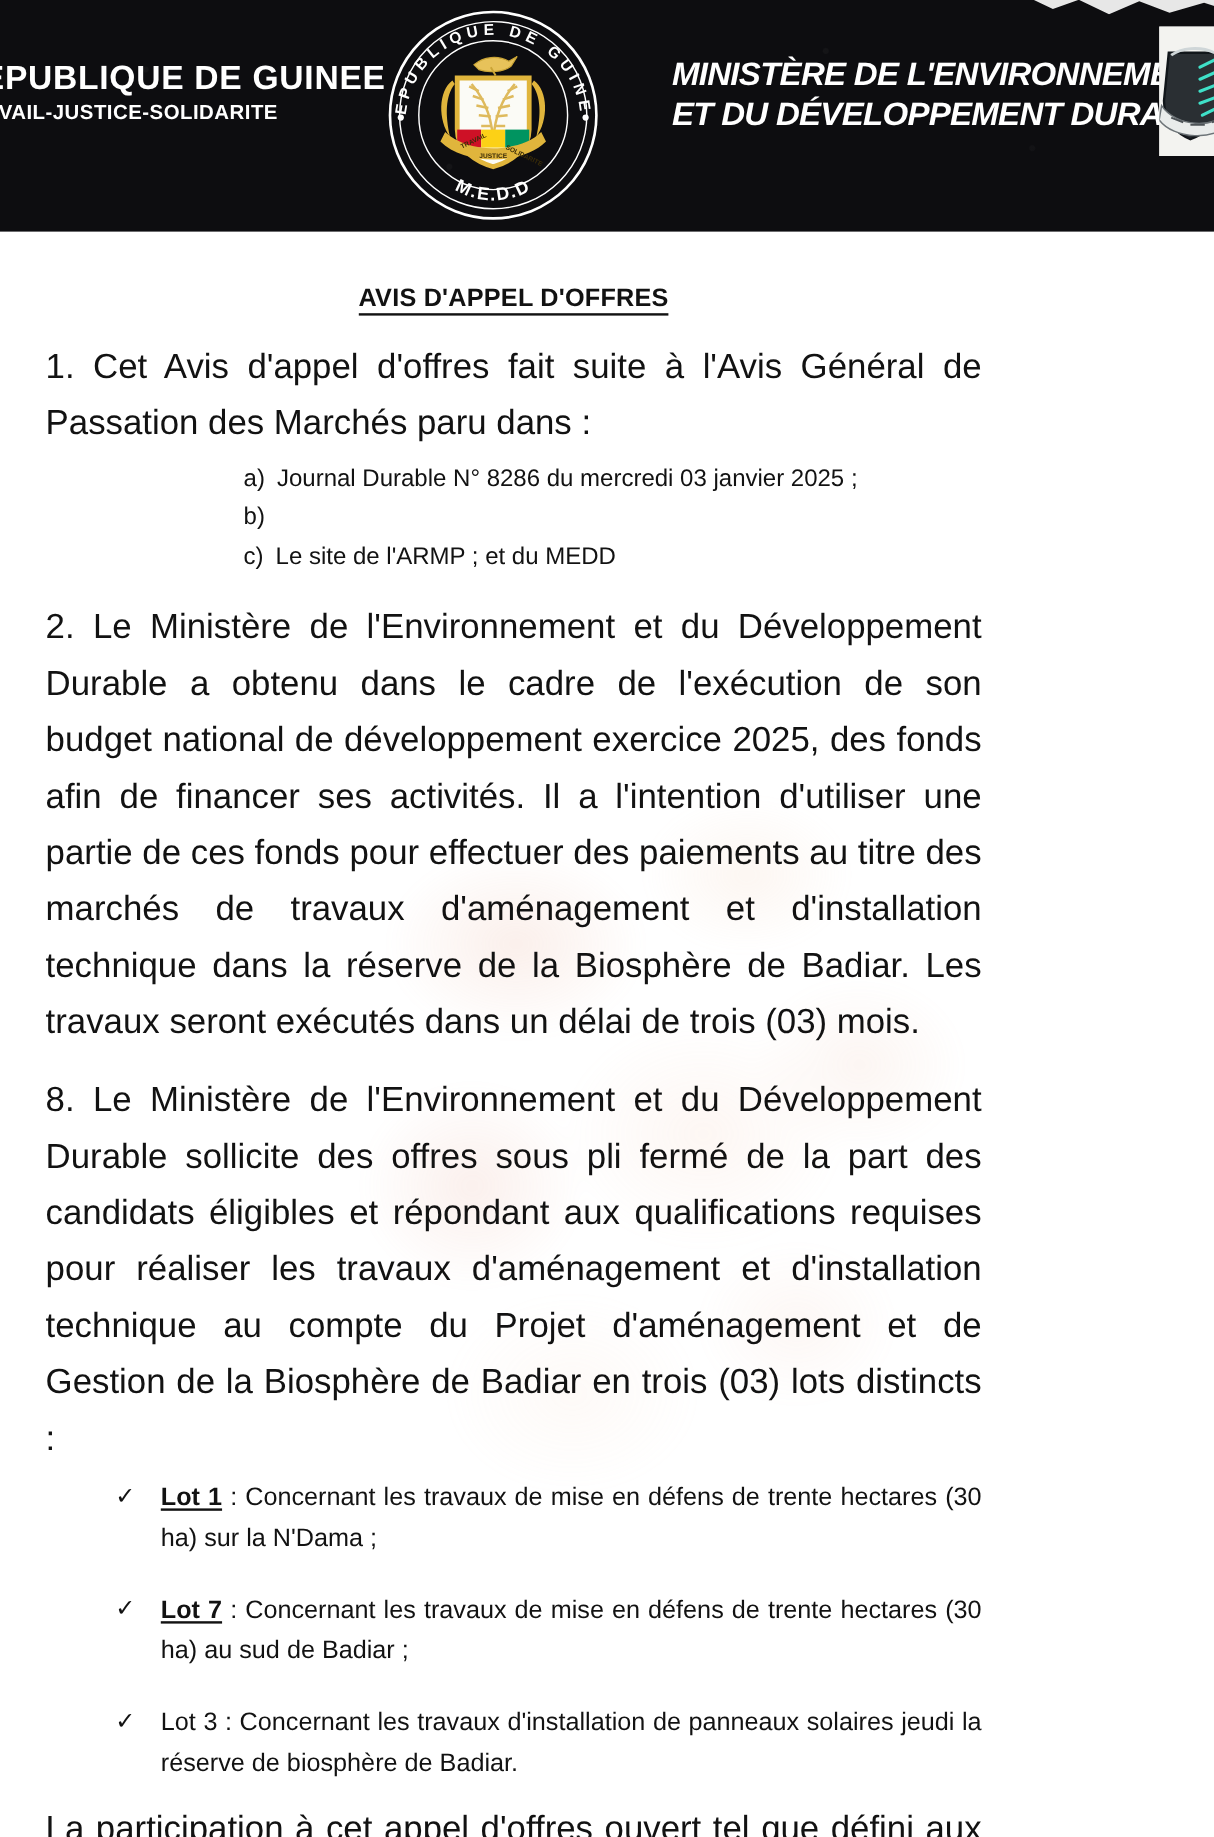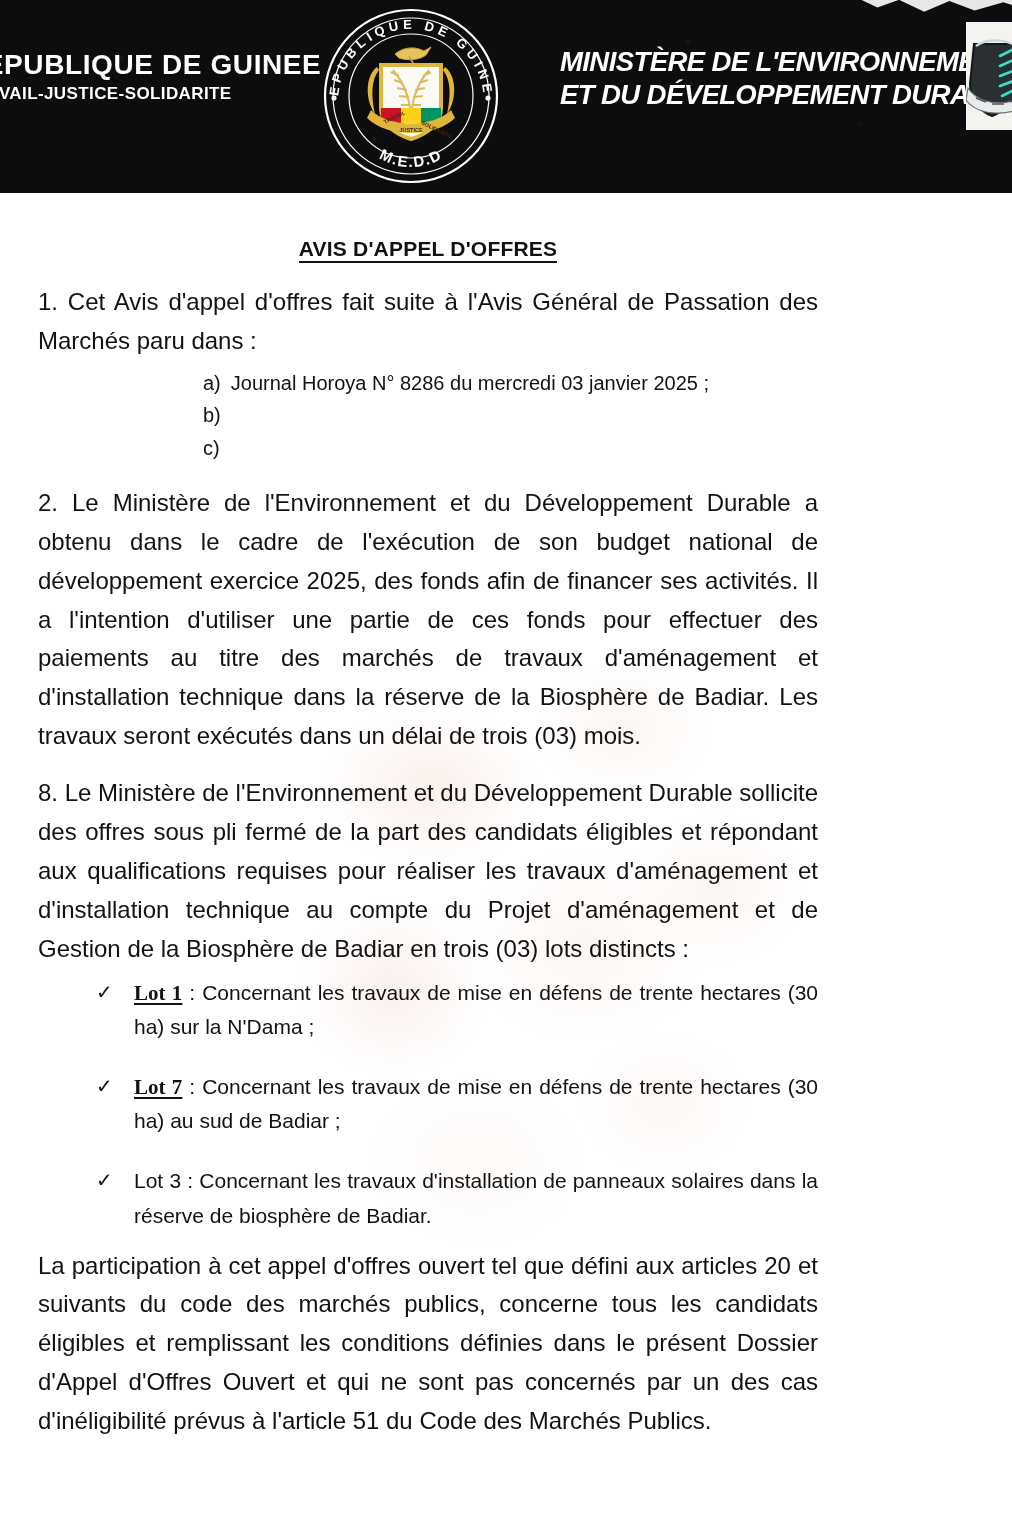--- a/index.html
+++ b/index.html
@@ -146,21 +146,21 @@
     letter-spacing: .2px;
     margin: 44px 0 22px 0;
   }
   .doc-title span {
     border-bottom: 2px solid #121212;
     padding-bottom: 1px;
   }
 
   p.para {
     text-align: justify;
-    font-size: 24px;
+    font-size: 29px;
     line-height: 1.62;
     margin: 0 0 18px 0;
   }
   p.tight { margin-bottom: 6px; }
 
   .abc-list {
     list-style: none;
     margin: 0 0 20px 0;
     padding: 0 0 0 165px;
   }
@@ -188,21 +188,21 @@
   .lot-list li .check {
     position: absolute;
     left: 0;
     top: 0;
     font-size: 20px;
     font-weight: 400;
   }
   .lot-list li:last-child { margin-bottom: 4px; }
 
   b, .b { font-weight: 400; }
-  .bu { font-weight: 700; text-decoration: underline; text-underline-offset: 3px; font-family: Liberation Serif, serif; }
+  .bu { font-weight: 700; text-decoration: underline; text-underline-offset: 3px; }
 </style>
 </head>
 <body>
 
 <div class="header">
   <div class="header-edge-scuff"></div>
 
   <div class="republic-block">
     <div class="republic-line1">REPUBLIQUE DE GUINEE</div>
     <div class="republic-line2">TRAVAIL-JUSTICE-SOLIDARITE</div>
@@ -287,46 +287,47 @@
 
     <div class="doc-title">
       <span>AVIS D'APPEL D'OFFRES</span>
     </div>
 
     <p class="para tight">1. Cet Avis d'appel d'offres fait suite à l'Avis Général de Passation des Marchés paru dans :</p>
 
     <ul class="abc-list">
       <li>
         <span class="marker">a)</span>
-        <span><span>Journal Horoya N° </span><b>8286 du</b><span> mercredi 03 janvier 2025 ;</span></span>
+        <span><span>Journal Durable N° </span><b>8286 du</b><span> mercredi 03 janvier 2025 ;</span></span>
       </li>
       <li>
         <span class="marker">b)</span>
       </li>
       <li>
         <span class="marker">c)</span>
+        <span><span>Le site de l'ARMP ; et du MEDD</span></span>
       </li>
     </ul>
 
     <p class="para"><span>2. Le Ministère de l'Environnement et du Développement Durable a obtenu dans le cadre de l'exécution de son budget national de développement exercice 2025, des fonds afin de financer ses activités. Il a l'intention d'utiliser une partie de ces fonds pour effectuer des paiements au titre des marchés de </span><b>travaux d'aménagement et d'installation technique dans la réserve de la Biosphère de Badiar</b><span>. Les travaux seront exécutés dans un délai de </span><b>trois (03) mois.</b></p>
 
     <p class="para tight"><span>8. Le Ministère de l'Environnement et du Développement Durable sollicite des offres sous pli fermé de la part des candidats éligibles et répondant aux qualifications requises pour </span><b>réaliser les travaux d'aménagement et d'installation technique au compte du Projet d'aménagement et de Gestion de la Biosphère de Badiar en trois (03) lots distincts :</b></p>
 
     <ul class="lot-list">
       <li>
         <span class="check">✓</span>
         <span class="bu">Lot 1</span><span> : </span><span>Concernant les travaux de mise en défens de trente hectares (30 ha) sur la N'Dama ;</span>
       </li>
       <li>
         <span class="check">✓</span>
         <span class="bu">Lot 7</span><span> : </span><span>Concernant les travaux de mise en défens de trente hectares (30 ha) au sud de Badiar ;</span>
       </li>
       <li>
         <span class="check">✓</span>
-        <span class="b">Lot 3 :</span><span> </span><span>Concernant les travaux d'installation de panneaux solaires dans la réserve de biosphère de Badiar.</span>
+        <span class="b">Lot 3 :</span><span> </span><span>Concernant les travaux d'installation de panneaux solaires jeudi la réserve de biosphère de Badiar.</span>
       </li>
     </ul>
 
     <p class="para">La participation à cet appel d'offres ouvert tel que défini aux articles 20 et suivants du code des marchés publics, concerne tous les candidats éligibles et remplissant les conditions définies dans le présent Dossier d'Appel d'Offres Ouvert et qui ne sont pas concernés par un des cas d'inéligibilité prévus à l'article 51 du Code des Marchés Publics.</p>
 
 
   </div>
 </div>
 
 </body></html>

